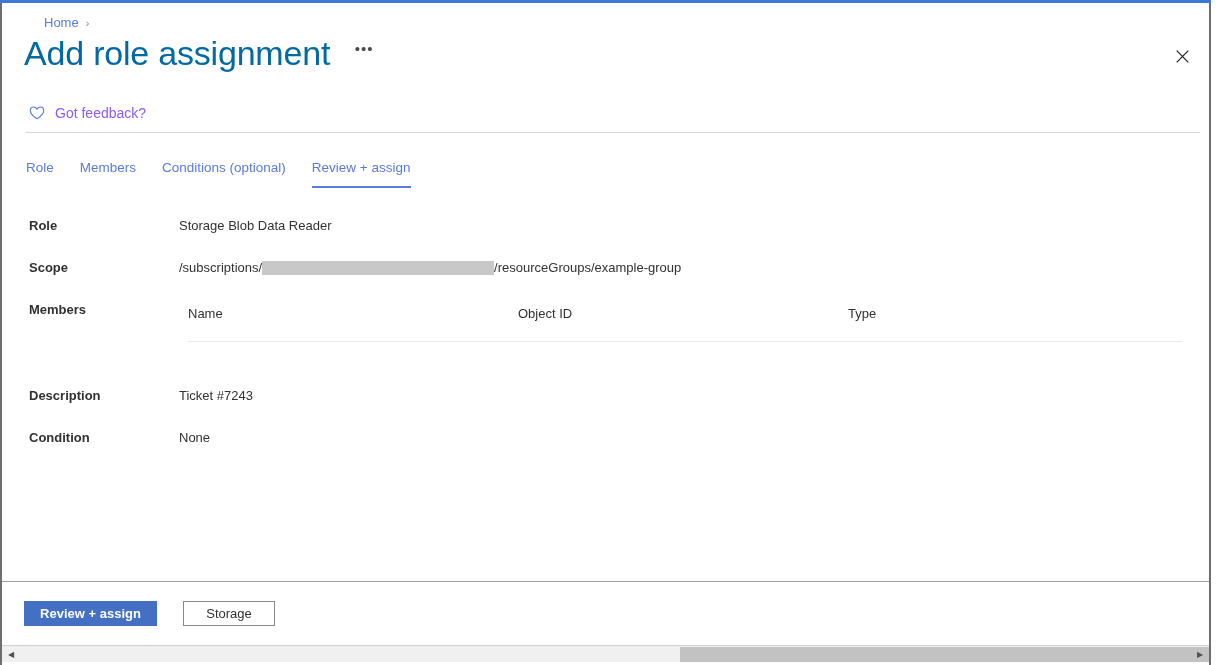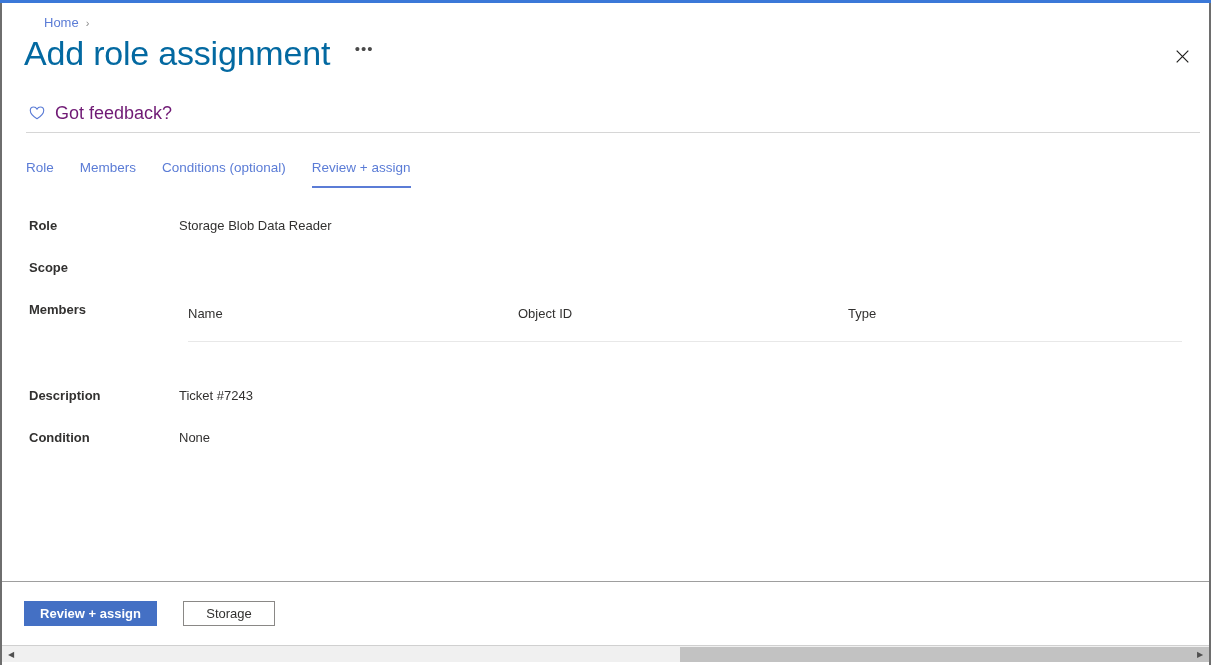--- a/index.html
+++ b/index.html
@@ -122,22 +122,22 @@
   .feedback {
     position: absolute;
     left: 27px; top: 101px;
     display: flex;
     align-items: center;
     cursor: pointer;
   }
   .feedback .heart { width: 16px; height: 16px; display: block; }
   .feedback .fb-label {
     margin-left: 10px;
-    font-size: 18px;
-    color: #701a75;
+    font-size: 14px;
+    color: #8b5cf6;
     line-height: 18px;
   }
 
   
   .hdr-divider {
     position: absolute;
     left: 24px; top: 129px;
     width: 1174px; height: 1px;
     background: #d6d6d6;
   }
@@ -326,20 +326,25 @@
       <div class="tab">Role</div>
       <div class="tab">Members</div>
       <div class="tab">Conditions (optional)</div>
       <div class="tab active">Review + assign</div>
     </div>
 
     <div class="field-label" style="left:27px; top:214px;">Role</div>
     <div class="field-value" style="left:177px; top:214px;">Storage Blob Data Reader</div>
 
     <div class="field-label" style="left:27px; top:256px;">Scope</div>
+    <div class="field-value" style="left:177px; top:256px;">
+      <span>/subscriptions/</span>
+      <span class="redact" style="width:232px; height:14px;"></span>
+      <span>/resourceGroups/example-group</span>
+    </div>
 
     <div class="field-label" style="left:27px; top:298px;">Members</div>
 
     <div class="mtable">
       <div class="mtable-head">
         <div class="col-name">Name</div>
         <div class="col-oid">Object ID</div>
         <div class="col-type">Type</div>
       </div>
     </div>

